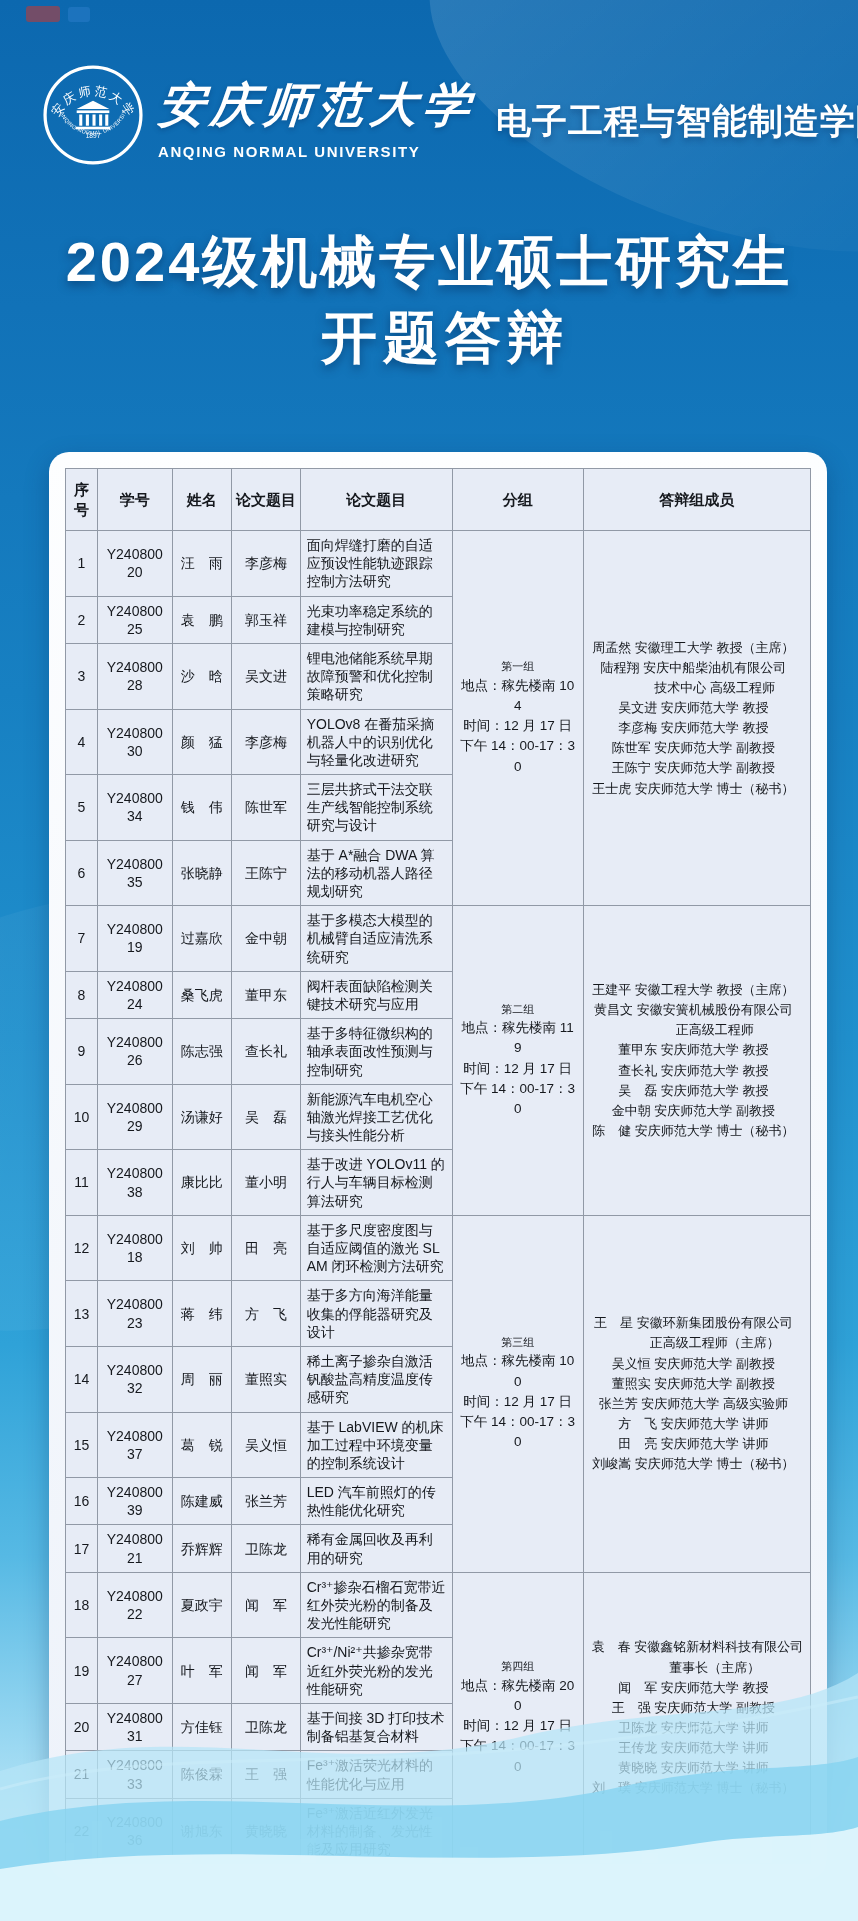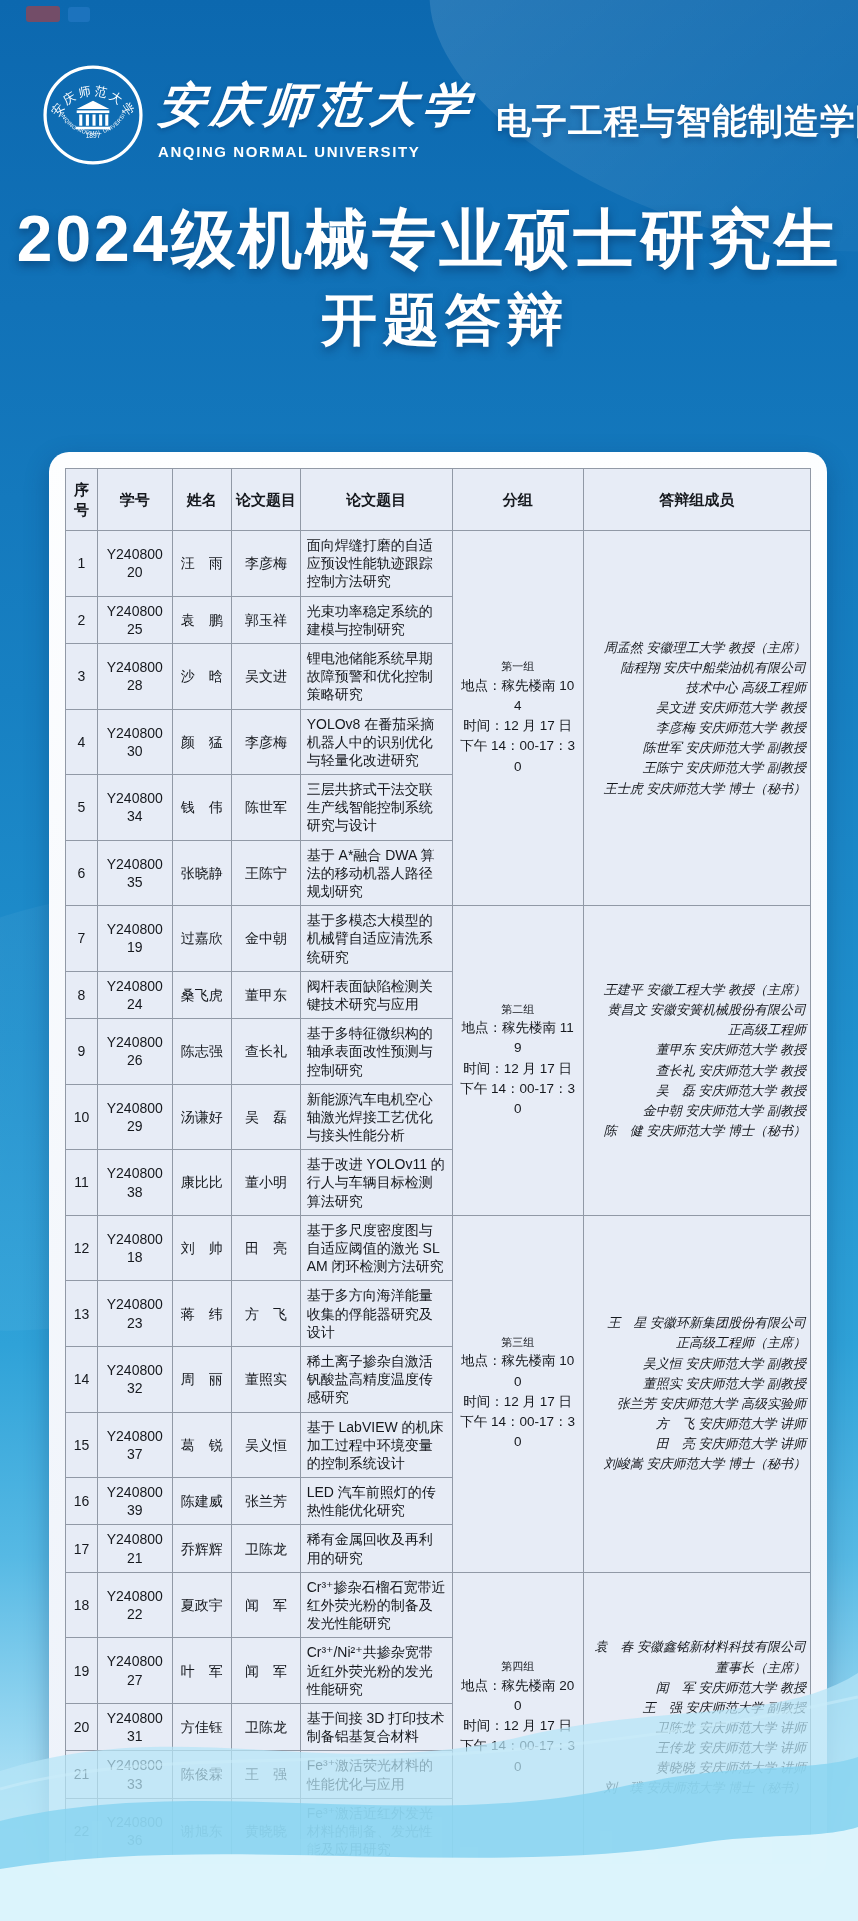--- a/index.html
+++ b/index.html
@@ -17,32 +17,32 @@
   .header{position:absolute;top:64px;left:42px;right:30px;display:flex;align-items:flex-start;color:#fff;}
   .logo{width:102px;height:102px;flex:0 0 auto;}
   .uni-block{margin-left:14px;padding-top:10px;}
   .uni-cn{font-family:"DejaVu Serif","Liberation Serif",serif;font-weight:bold;font-style:italic;
     font-size:47px;letter-spacing:6px;transform:skewX(-5deg);text-shadow:0 2px 5px rgba(0,40,90,.35);white-space:nowrap;}
   .uni-en{font-size:15px;font-weight:bold;letter-spacing:1.6px;margin-top:6px;white-space:nowrap;}
   .college{font-size:35px;font-weight:900;margin-left:20px;margin-top:34px;letter-spacing:1px;
     text-shadow:0 3px 6px rgba(0,40,90,.4);white-space:nowrap;}
   
   .title{position:absolute;top:196px;left:0;width:858px;text-align:center;color:#fff;font-weight:900;}
-  .title .l1{font-size:64px;letter-spacing:3px;text-shadow:0 4px 10px rgba(0,35,80,.5);}
+  .title .l1{font-size:56px;letter-spacing:3px;text-shadow:0 4px 10px rgba(0,35,80,.5);margin-top:29px;}
   .title .l2{font-size:56px;letter-spacing:6px;margin-top:0;text-shadow:0 4px 10px rgba(0,35,80,.5);padding-left:32px;}
   
   .panel{position:absolute;left:49px;top:452px;width:778px;border-radius:20px;
     background:linear-gradient(180deg,#fdfeff,#edf2fa);box-shadow:0 8px 24px rgba(0,40,90,.3);
     padding:16px;box-sizing:border-box;}
   table{width:100%;border-collapse:collapse;table-layout:fixed;}
   th,td{border:1px solid #9199a6;background:#e7ecf6;color:#15181d;padding:5px 6px;
     font-size:14px;line-height:1.3;vertical-align:middle;text-align:center;word-break:break-all;}
   th{font-size:15px;font-weight:bold;padding:11px 3px;}
   td.t-title{text-align:left;}
-  td.t-comm{text-align:right;padding:6px 4px 6px 8px;font-style:italic;}
+  td.t-comm{text-align:center;padding:6px 15px 6px 8px;}
   .comm-line{white-space:pre;font-size:13px;line-height:1.55;}
   td.t-group{text-align:center;}
   .grp-title{font-size:11px;line-height:1.5;font-family:Liberation Mono, monospace;}
   .grp-info{display:inline-block;text-align:center;font-size:13.5px;line-height:1.5;}
   .waves{position:absolute;bottom:0;left:0;}
 </style>
 </head>
 <body>
 
 <div class="page">

